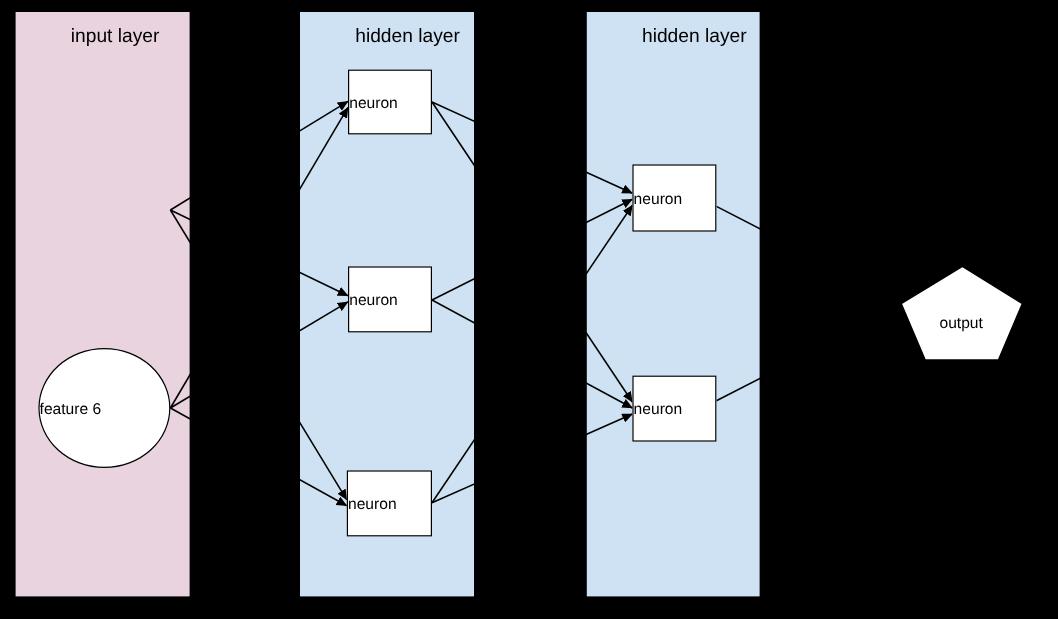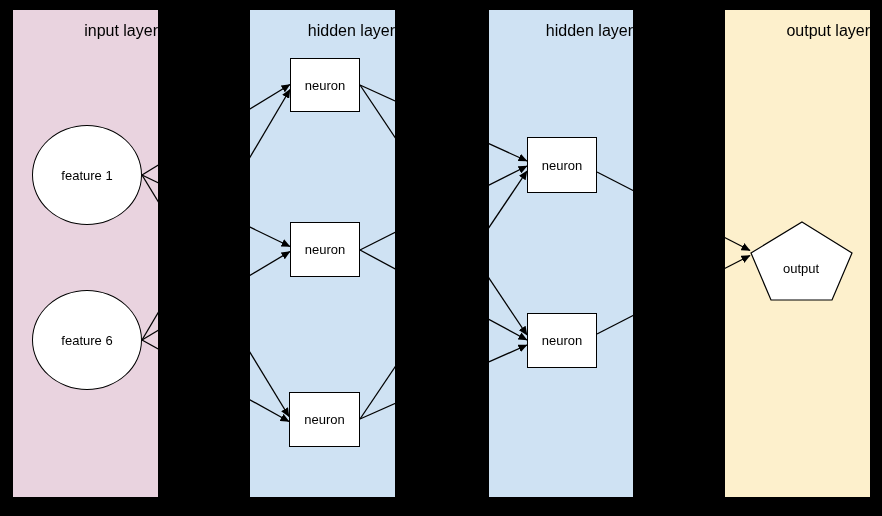--- a/index.html
+++ b/index.html
@@ -13,40 +13,40 @@
     color: #000;
   }
   .layer-col {
     position: absolute;
     top: 10px;
     height: 487px;
     z-index: 1;
   }
   .layer-label {
     width: 100%;
-    text-align: right;
+    text-align: left;
     padding-top: 12px;
     font-size: 16px;
     color: #000;
+    margin-left: 46px;
   }
   #edge-layer {
     position: absolute;
     left: 0; top: 0;
     width: 882px; height: 516px;
     z-index: 2;
     pointer-events: none;
   }
   #edge-layer line { stroke: #000; stroke-width: 1.3; }
   .node {
     position: absolute;
     background: #fff;
     border: 1px solid #000;
     display: flex;
     align-items: center;
-    justify-content: center;
     font-size: 13px;
     z-index: 3;
     box-sizing: border-box;
   }
   .node.circle { border-radius: 50%; }
   .node-feature-1 { left: 32px;  top: 125px; width: 110px; height: 100px; }
   .node-feature-2 { left: 32px;  top: 290px; width: 110px; height: 100px; }
   .node-h1n1      { left: 290px; top: 58px;  width: 70px;  height: 54px; }
   .node-h1n2      { left: 290px; top: 222px; width: 70px;  height: 55px; }
   .node-h1n3      { left: 289px; top: 392px; width: 71px;  height: 55px; }
@@ -70,23 +70,20 @@
 
   <div class="layer-col col-input" style="background: rgb(233, 211, 223);">
     <div class="layer-label">input layer</div>
   </div>
   <div class="layer-col col-hidden1" style="background: rgb(207, 226, 243);">
     <div class="layer-label">hidden layer</div>
   </div>
   <div class="layer-col col-hidden2" style="background: rgb(207, 226, 243);">
     <div class="layer-label">hidden layer</div>
   </div>
-  <div class="layer-col col-output" style="background: rgb(253, 240, 204);">
-    <div class="layer-label">output layer</div>
-  </div>
 
   <svg id="edge-layer" width="882" height="516" xmlns="http://www.w3.org/2000/svg">
     <defs>
       <marker id="arrowhead" markerUnits="userSpaceOnUse" markerWidth="10" markerHeight="8" refX="8.5" refY="4" orient="auto">
         <path d="M0,0 L9,4 L0,8 Z" fill="#000"></path>
       </marker>
     </defs>
     <g id="edge-group">
         <line x1="142" y1="175" x2="290" y2="84.5" marker-end="url(#arrowhead)"></line>
         <line x1="142" y1="340" x2="290" y2="89.5" marker-end="url(#arrowhead)"></line>
@@ -98,23 +95,20 @@
         <line x1="360" y1="250" x2="527" y2="166" marker-end="url(#arrowhead)"></line>
         <line x1="360" y1="419" x2="527" y2="171" marker-end="url(#arrowhead)"></line>
         <line x1="360" y1="85" x2="527" y2="335" marker-end="url(#arrowhead)"></line>
         <line x1="360" y1="250" x2="527" y2="340" marker-end="url(#arrowhead)"></line>
         <line x1="360" y1="419" x2="527" y2="345" marker-end="url(#arrowhead)"></line>
         <line x1="597" y1="172" x2="750" y2="250.5" marker-end="url(#arrowhead)"></line>
         <line x1="597" y1="334" x2="750" y2="255.5" marker-end="url(#arrowhead)"></line>
       </g>
   </svg>
 
-  <div class="node circle node-feature-1">
-    <span>feature 1</span>
-  </div>
   <div class="node circle node-feature-2">
     <span>feature 6</span>
   </div>
 
   <div class="node node-h1n1">
     <span>neuron</span>
   </div>
   <div class="node node-h1n2">
     <span>neuron</span>
   </div>

